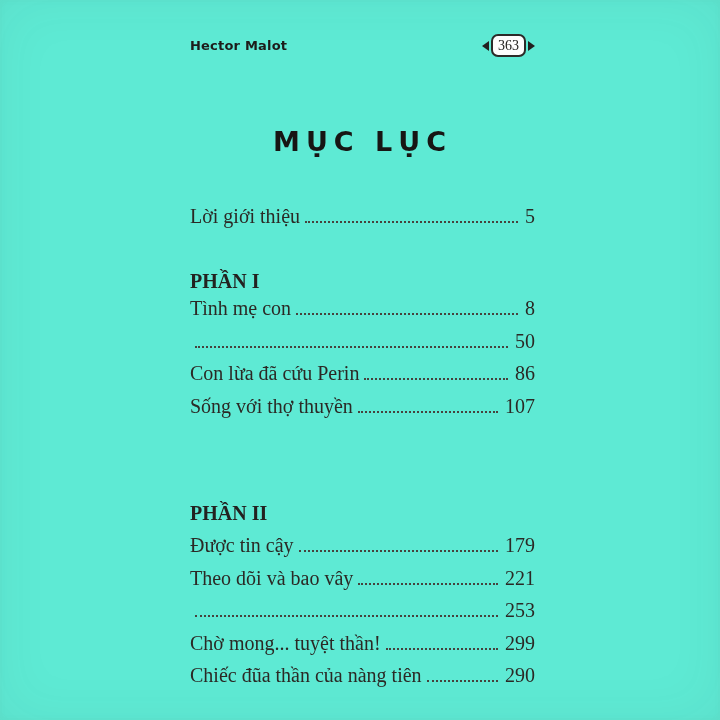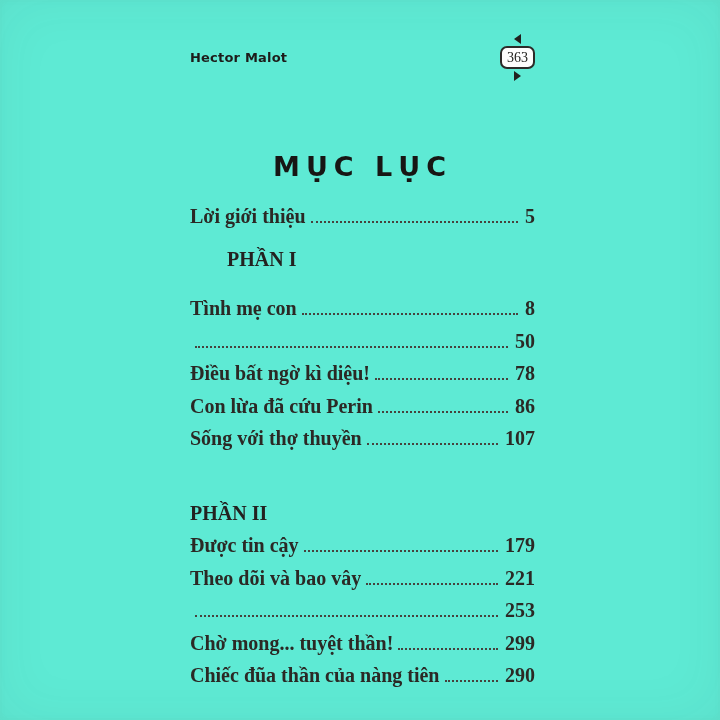--- a/index.html
+++ b/index.html
@@ -41,21 +41,20 @@
     font-family: "DejaVu Sans", "Liberation Sans", sans-serif;
     font-weight: bold;
     font-size: 13px;
     letter-spacing: 0.2px;
     color: #1d1c1a;
   }
   .pager {
     display: flex;
     align-items: center;
     gap: 2px;
-    flex-direction: column;
   }
   .tri {
     width: 0; height: 0;
     border-top: 5px solid transparent;
     border-bottom: 5px solid transparent;
   }
   .tri.left  { border-right: 7px solid #22211f; }
   .tri.right { border-left: 7px solid #22211f; }
   .page-box {
     border: 2px solid #2c2b29;
@@ -70,48 +69,46 @@
   }
   
   .title {
     top: 126px;
     text-align: center;
     font-family: "DejaVu Sans", "Liberation Sans", sans-serif;
     font-weight: bold;
     font-size: 27px;
     letter-spacing: 6px;
     color: #171614;
-    margin-top: 25px;
   }
   
   .toc-row {
     display: flex;
     align-items: baseline;
     font-size: 20px;
     line-height: 32.5px;
     color: #2b2925;
-    font-weight: bold;
   }
   .toc-row .leader {
     flex: 1;
     border-bottom: 2.6px dotted #46423d;
     margin: 0 7px 6px 5px;
     min-width: 18px;
   }
   .toc-row .pg {
     text-align: right;
   }
   .intro-row { top: 200px; }
   .section-heading {
     font-weight: bold;
     font-size: 20px;
     line-height: 26px;
     color: #232220;
   }
-  .sec1-heading { top: 246px; margin-left: 37px; }
+  .sec1-heading { top: 268px; }
   .sec1-rows    { top: 292px; }
   .sec2-heading { top: 500px; }
   .sec2-rows    { top: 529px; }
 </style>
 </head>
 <body>
 
 <div class="page">
 
   <div class="content-col header">
@@ -136,25 +133,20 @@
   <div class="content-col section-heading sec1-heading">PHẦN I</div>
   <div class="content-col sec1-rows">
     <div class="toc-row">
       <span>Tình mẹ con</span>
       <span class="leader"></span>
       <span class="pg">8</span>
     </div>
     <div class="toc-row">
       <span class="leader"></span>
       <span class="pg">50</span>
-    </div>
-    <div class="toc-row">
-      <span>Điều bất ngờ kì diệu!</span>
-      <span class="leader"></span>
-      <span class="pg">78</span>
     </div>
     <div class="toc-row">
       <span>Con lừa đã cứu Perin</span>
       <span class="leader"></span>
       <span class="pg">86</span>
     </div>
     <div class="toc-row">
       <span>Sống với thợ thuyền</span>
       <span class="leader"></span>
       <span class="pg">107</span>

